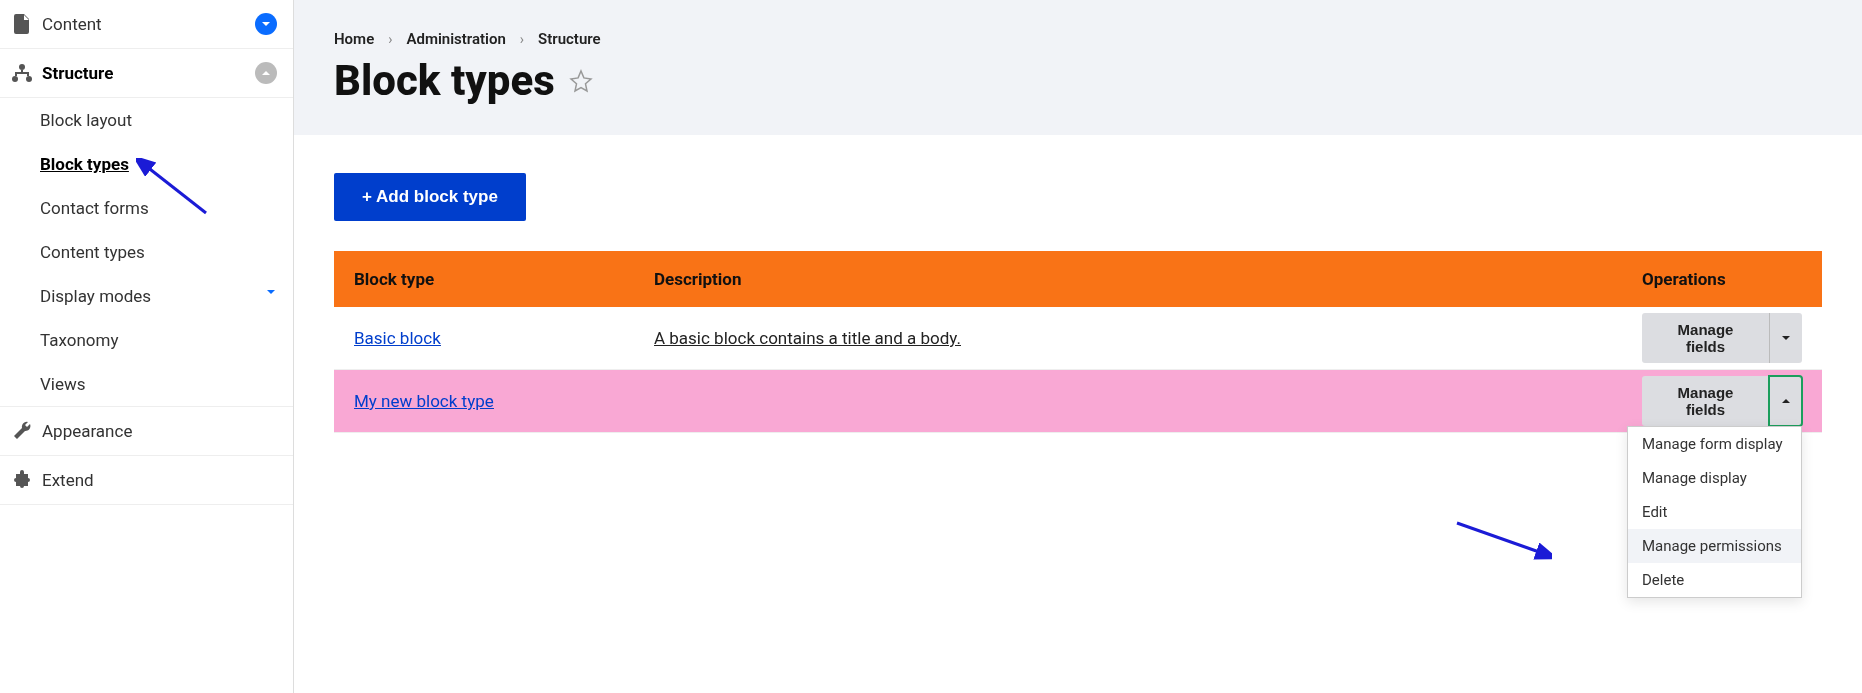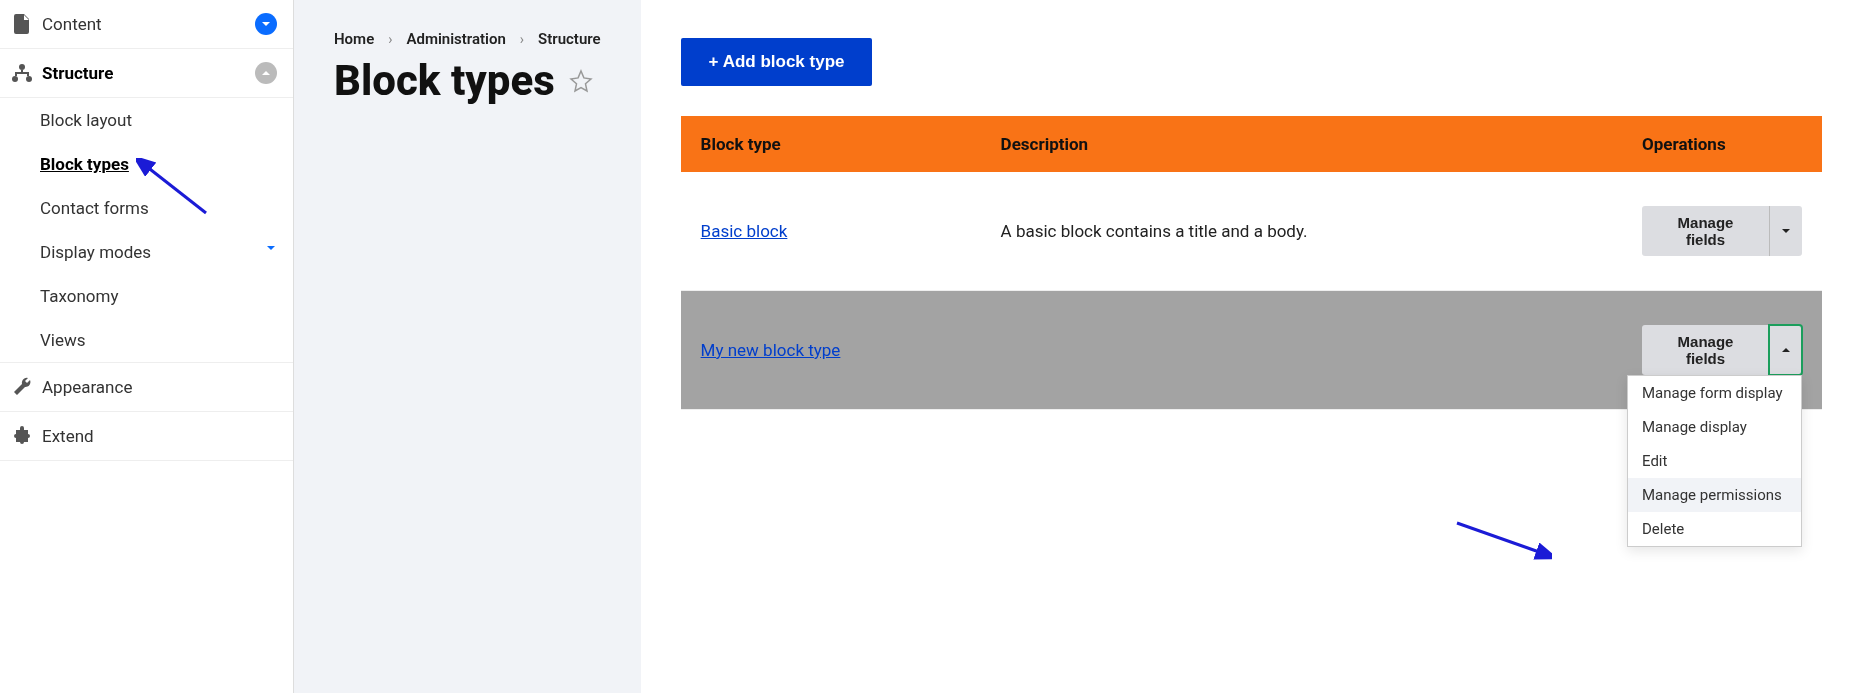--- a/index.html
+++ b/index.html
@@ -82,20 +82,21 @@
       text-decoration: underline;
       color: #000;
     }
     .sub-item-chevron {
       margin-left: auto;
       color: #0a6cff;
     }
     .main {
       flex: 1;
       display: flex;
+      flex-direction: column;
       overflow: hidden;
       justify-content: flex-end;
     }
     .header-region {
       background: #f1f3f7;
       padding: 30px 40px 30px 40px;
     }
     .breadcrumbs {
       display: flex;
       align-items: center;
@@ -152,26 +153,27 @@
       text-align: left;
       padding: 18px 20px;
       font-size: 17px;
       font-weight: 700;
       color: #111;
     }
     .table tbody tr {
       border-bottom: 1px solid #eee;
     }
     .table tbody tr.highlight {
-      background: #a3a3a3;
+      background: #f9a8d4;
     }
     .table tbody td {
-      padding: 34px 20px;
+      padding: 6px 20px;
       font-size: 17px;
       vertical-align: middle;
+      text-decoration: underline;
     }
     .col-type { width: 300px; }
     .col-desc { width: auto; }
     .col-ops { width: 200px; text-align: left; }
     .link {
       color: #003ecc;
       text-decoration: underline;
       cursor: pointer;
     }
     .op-btn-group {
@@ -279,20 +281,23 @@
 
   <div class="sub-menu">
     <div class="sub-item">
         <span class="sub-label">Block layout</span>
       </div>
     <div class="sub-item active">
         <span class="sub-label">Block types</span>
       </div>
     <div class="sub-item">
         <span class="sub-label">Contact forms</span>
+      </div>
+    <div class="sub-item">
+        <span class="sub-label">Content types</span>
       </div>
     <div class="sub-item">
       <span class="sub-label">Display modes</span>
       <span class="sub-item-chevron">
         <svg width="12" height="12" viewBox="0 0 12 12">
             <path fill="#0a6cff" d="M2 4l4 4 4-4z"></path>
           </svg>
       </span>
     </div>
     <div class="sub-item">

